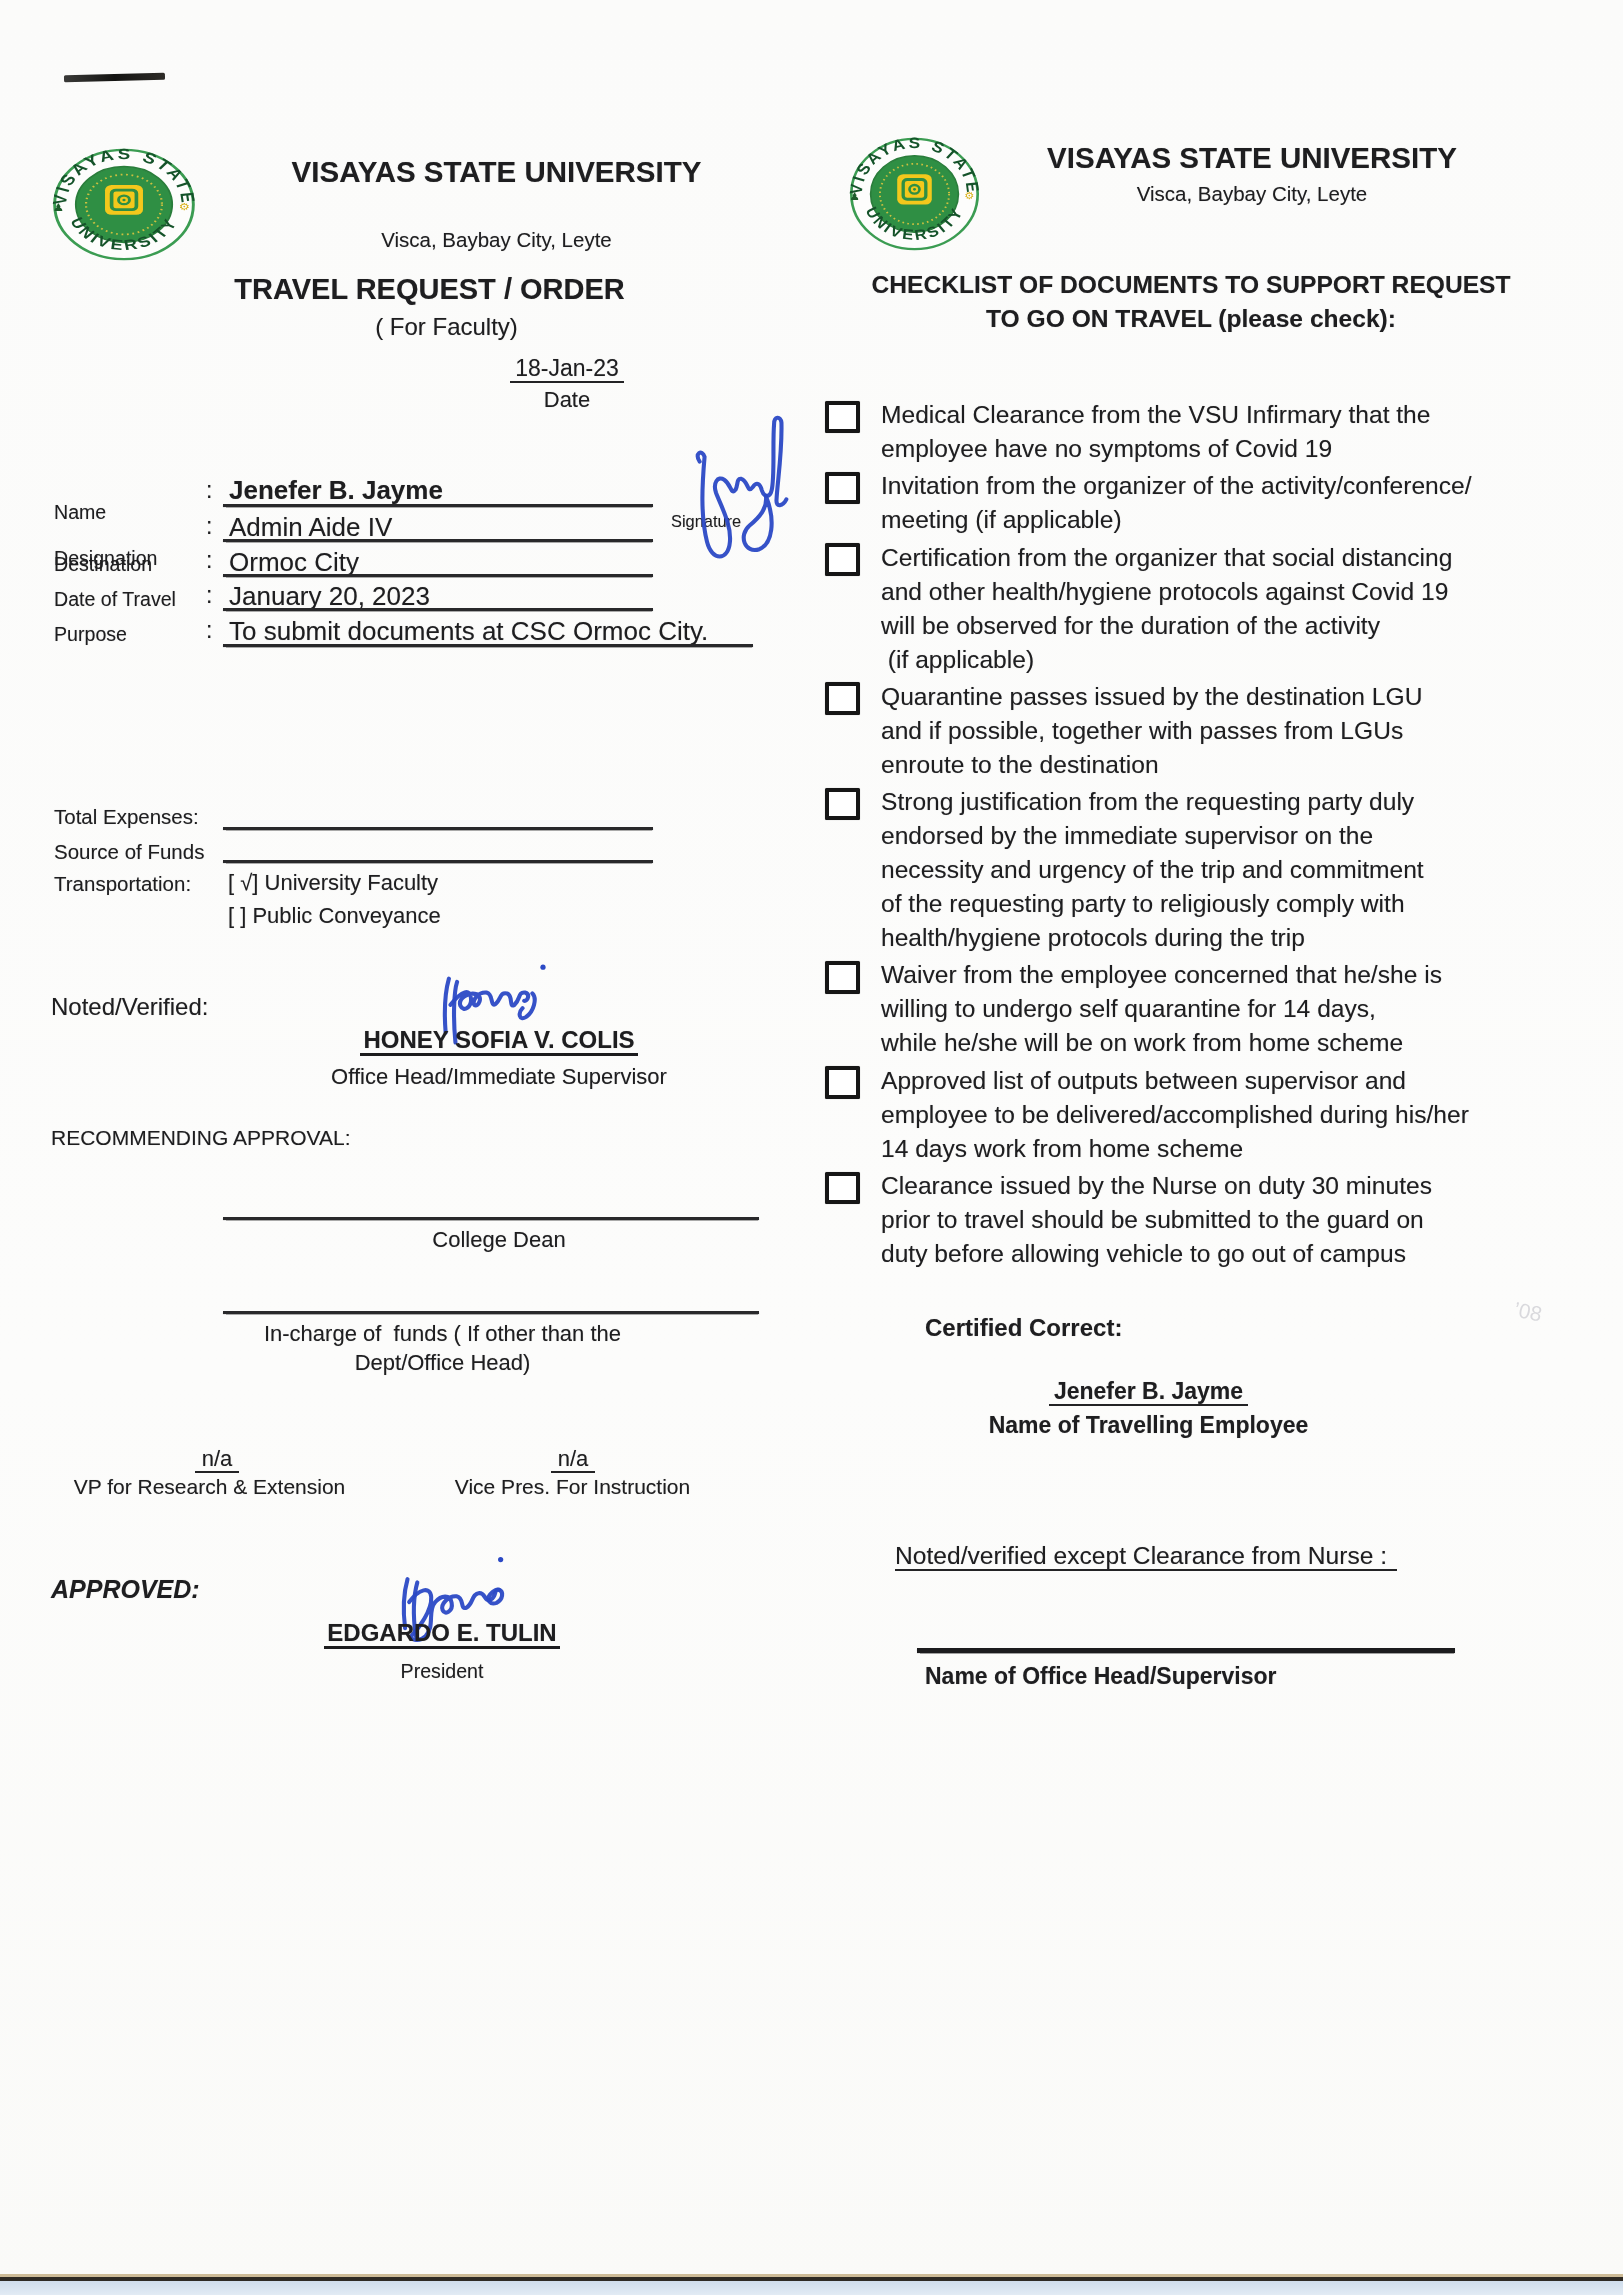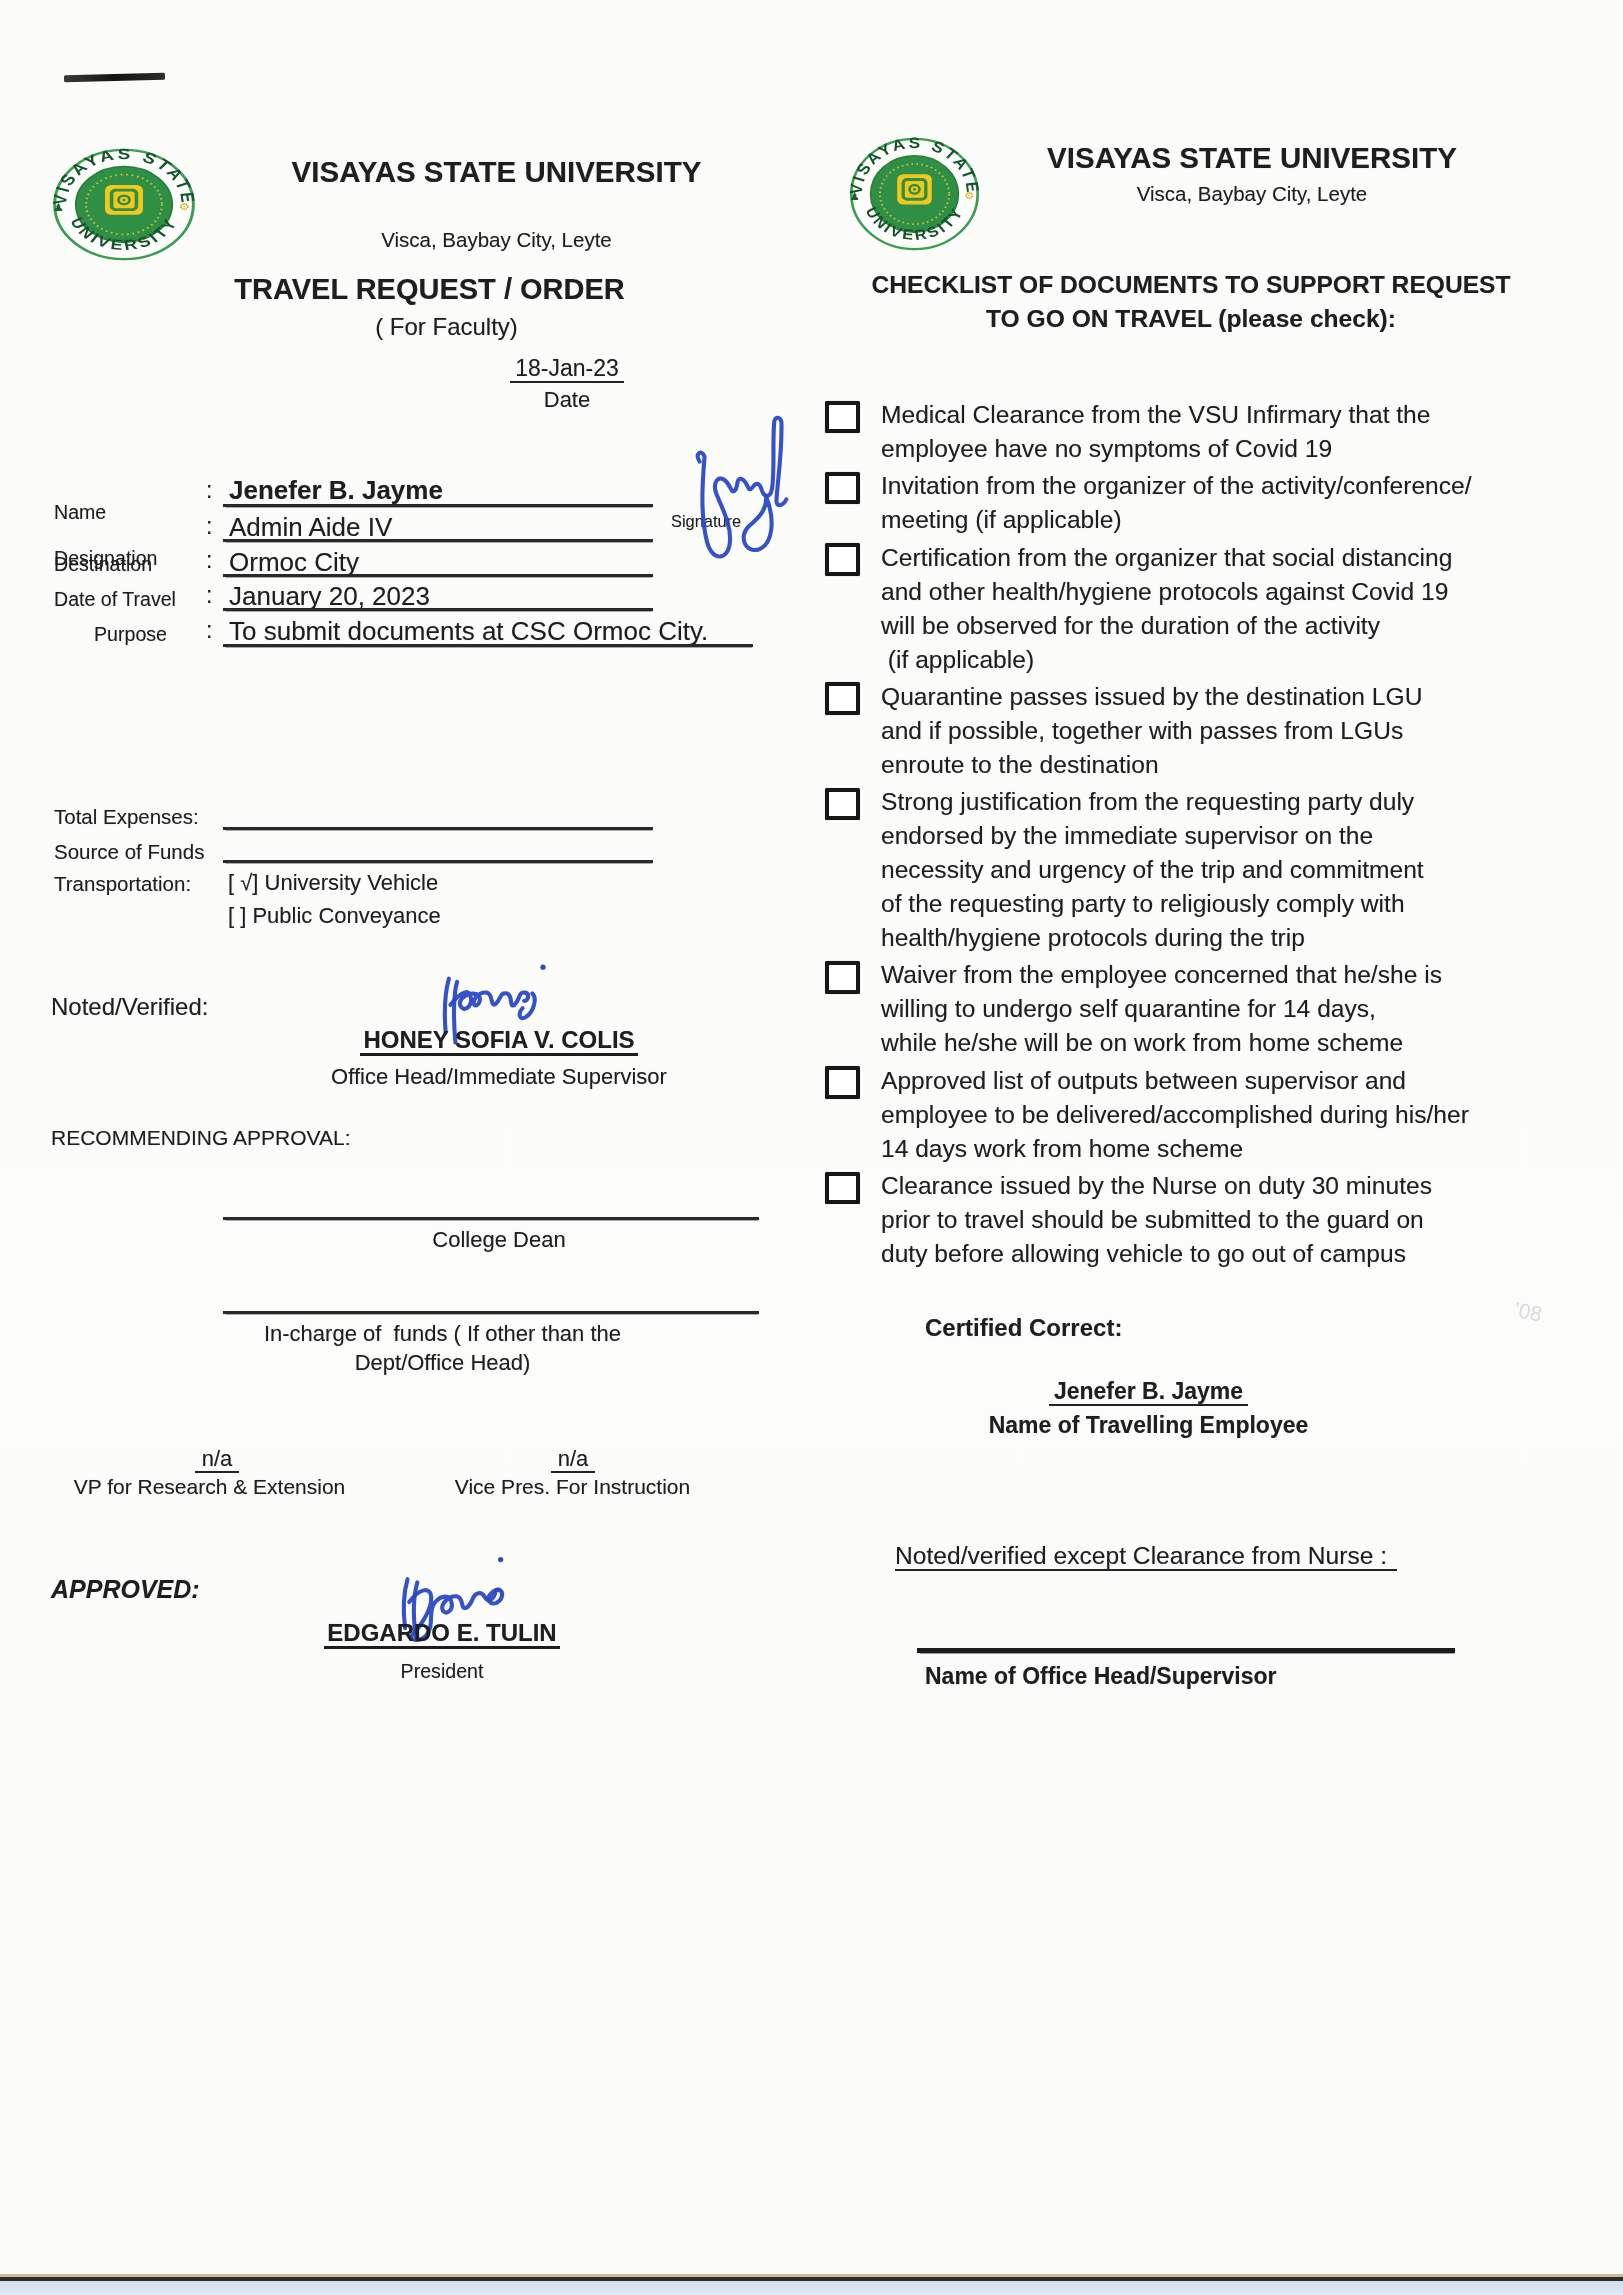--- a/index.html
+++ b/index.html
@@ -77,38 +77,38 @@
   <div class="abs ink fieldlabel" style="left:54px;top:553px;">Destination</div>
   <div class="abs ink colon" style="left:206px;top:547px;">:</div>
   <div class="abs ink fieldvalue" style="left:229px;top:547px;">Ormoc City</div>
   <div class="rule" style="left:223px;top:574px;width:430px;"></div>
 
   <div class="abs ink fieldlabel" style="left:54px;top:588px;">Date of Travel</div>
   <div class="abs ink colon" style="left:206px;top:582px;">:</div>
   <div class="abs ink fieldvalue" style="left:229px;top:581px;">January 20, 2023</div>
   <div class="rule" style="left:223px;top:608px;width:430px;"></div>
 
-  <div class="abs ink fieldlabel" style="left:54px;top:623px;margin-left:40px;">Purpose</div>
+  <div class="abs ink fieldlabel" style="left:54px;top:623px;">Purpose</div>
   <div class="abs ink colon" style="left:206px;top:617px;">:</div>
   <div class="abs ink fieldvalue" style="left:229px;top:616px;">To submit documents at CSC Ormoc City.</div>
   <div class="rule" style="left:223px;top:644px;width:530px;"></div>
 
   <div class="abs ink" style="left:671px;top:512px;font-size:16.4px;">Signature</div>
 
   <svg class="abs sig" style="left:653px;top:375px;" width="180" height="229" viewBox="0 0 220 280">
     <path d="M57,106 C50,96 60,90 63,100 C60,135 58,172 66,204 C72,228 92,228 94,204 C96,183 83,160 77,144 C73,132 79,123 87,128 C96,134 95,148 101,140 C104,134 102,126 108,127 C117,130 115,146 122,137 C127,130 131,133 133,141 C136,150 143,150 145,141 C149,124 146,84 148,60 C148,50 156,50 157,58 C158,94 152,132 151,152 C150,163 159,160 163,152"></path>
     <path d="M138,148 C150,178 146,206 130,213 C112,219 104,196 118,184 C130,174 140,163 138,148"></path>
   </svg>
 
   <div class="abs ink" style="left:54px;top:805px;font-size:20.5px;">Total Expenses:</div>
   <div class="rule" style="left:223px;top:827px;width:430px;"></div>
   <div class="abs ink" style="left:54px;top:840px;font-size:20.5px;">Source of Funds</div>
   <div class="rule" style="left:223px;top:860px;width:430px;"></div>
   <div class="abs ink" style="left:54px;top:872px;font-size:20.5px;">Transportation:</div>
-  <div class="abs ink pre" style="left:228px;top:870px;font-size:22px;">[ √] University Vehicle</div>
+  <div class="abs ink pre" style="left:228px;top:870px;font-size:22px;">[ √] University Faculty</div>
   <div class="abs ink pre" style="left:228px;top:903px;font-size:22px;">[ ] Public Conveyance</div>
 
   <div class="abs ink" style="left:51px;top:993px;font-size:24px;">Noted/Verified:</div>
 
   <svg class="abs sig" style="left:426px;top:941px;" width="180" height="131" viewBox="0 0 220 160">
     <path d="M24,112 C22,86 24,60 28,46"></path>
     <path d="M36,124 C33,94 34,62 38,50"></path>
     <path d="M30,78 C44,60 54,58 55,70 C56,80 46,88 42,79 C39,70 52,62 62,65 C70,68 64,82 59,78 C56,72 64,62 74,63 C83,65 78,81 85,77 C92,71 90,62 99,64 C107,67 101,82 108,78 C116,71 112,62 121,63 C128,65 124,74 120,73"></path>
     <path d="M130,64 C136,70 132,86 122,93 C114,98 112,88 118,82"></path>
     <circle cx="143" cy="32" r="3.2"></circle>

